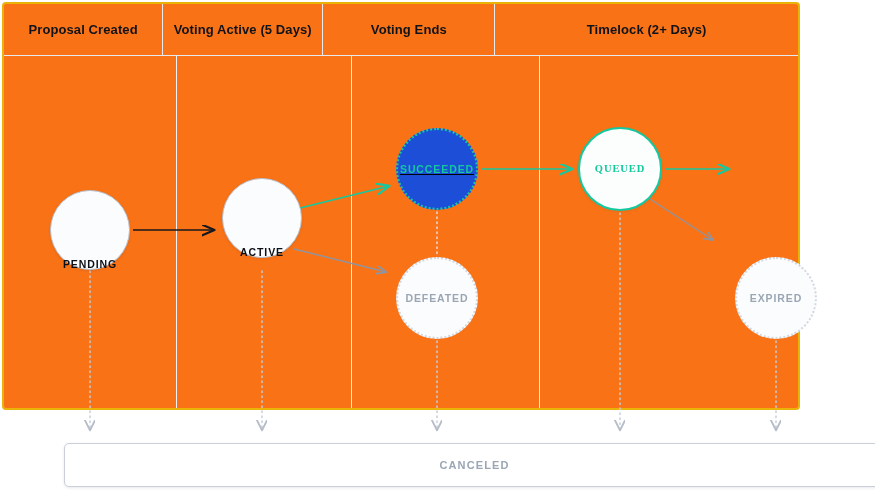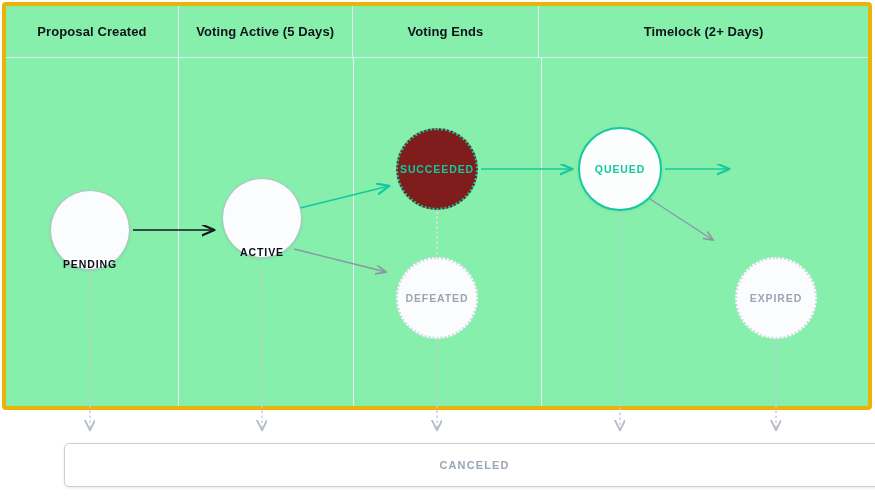--- a/index.html
+++ b/index.html
@@ -18,26 +18,26 @@
     height: 496px;
     background: #ffffff;
     overflow: hidden;
   }
 
   
   #panel {
     position: absolute;
     left: 2px;
     top: 2px;
-    width: 870px;
+    width: 798px;
     height: 408px;
     box-sizing: border-box;
-    border: 4px solid #eab308;
+    border: 2px solid #eab308;
     border-radius: 4px;
-    background: #86efac;
+    background: #f97316;
   }
   #header-row {
     position: absolute;
     left: 0;
     top: 0;
     width: 100%;
     height: 52px;
     box-sizing: border-box;
     border-bottom: 1px solid #e6e9ee;
     display: flex;
@@ -100,22 +100,23 @@
   
   .node.plain {
     background: #fbfcfd;
     border: 1px solid #b8bfcc;
     box-shadow: 0 1px 3px rgba(22, 30, 52, 0.10);
     align-items: flex-end;
   }
   .node.plain .node-label { color: #0c0f16; }
 
   .node.green-dotted {
-    background: #7f1d1d;
+    background: #1d4ed8;
     border: 2px dotted #14c9a0;
+    text-decoration: underline;
   }
   .node.green-dotted .node-label { color: #12c99e; }
 
   .node.green-solid {
     background: #fbfefd;
     border: 2px solid #14c9a0;
     box-shadow: 0 1px 3px rgba(22, 30, 52, 0.08);
   }
   .node.green-solid .node-label { color: #12c99e; }
 
@@ -227,21 +228,21 @@
   </div>
 
   <div class="node green-dotted" style="left:396px; top:128px; width:82px; height:82px;">
     <span class="node-label">SUCCEEDED</span>
   </div>
 
   <div class="node muted-dotted" style="left:396px; top:257px; width:82px; height:82px;">
     <span class="node-label">DEFEATED</span>
   </div>
 
-  <div class="node green-solid" style="left:578px; top:127px; width:84px; height:84px;">
+  <div class="node green-solid" style="left:578px; top:127px; width:84px; height:84px;font-family:Liberation Serif, serif;">
     <span class="node-label">QUEUED</span>
   </div>
 
 
   <div class="node muted-dotted" style="left:735px; top:257px; width:82px; height:82px;">
     <span class="node-label">EXPIRED</span>
   </div>
 
   <div id="canceled-box">
     <span id="canceled-label">CANCELED</span>

